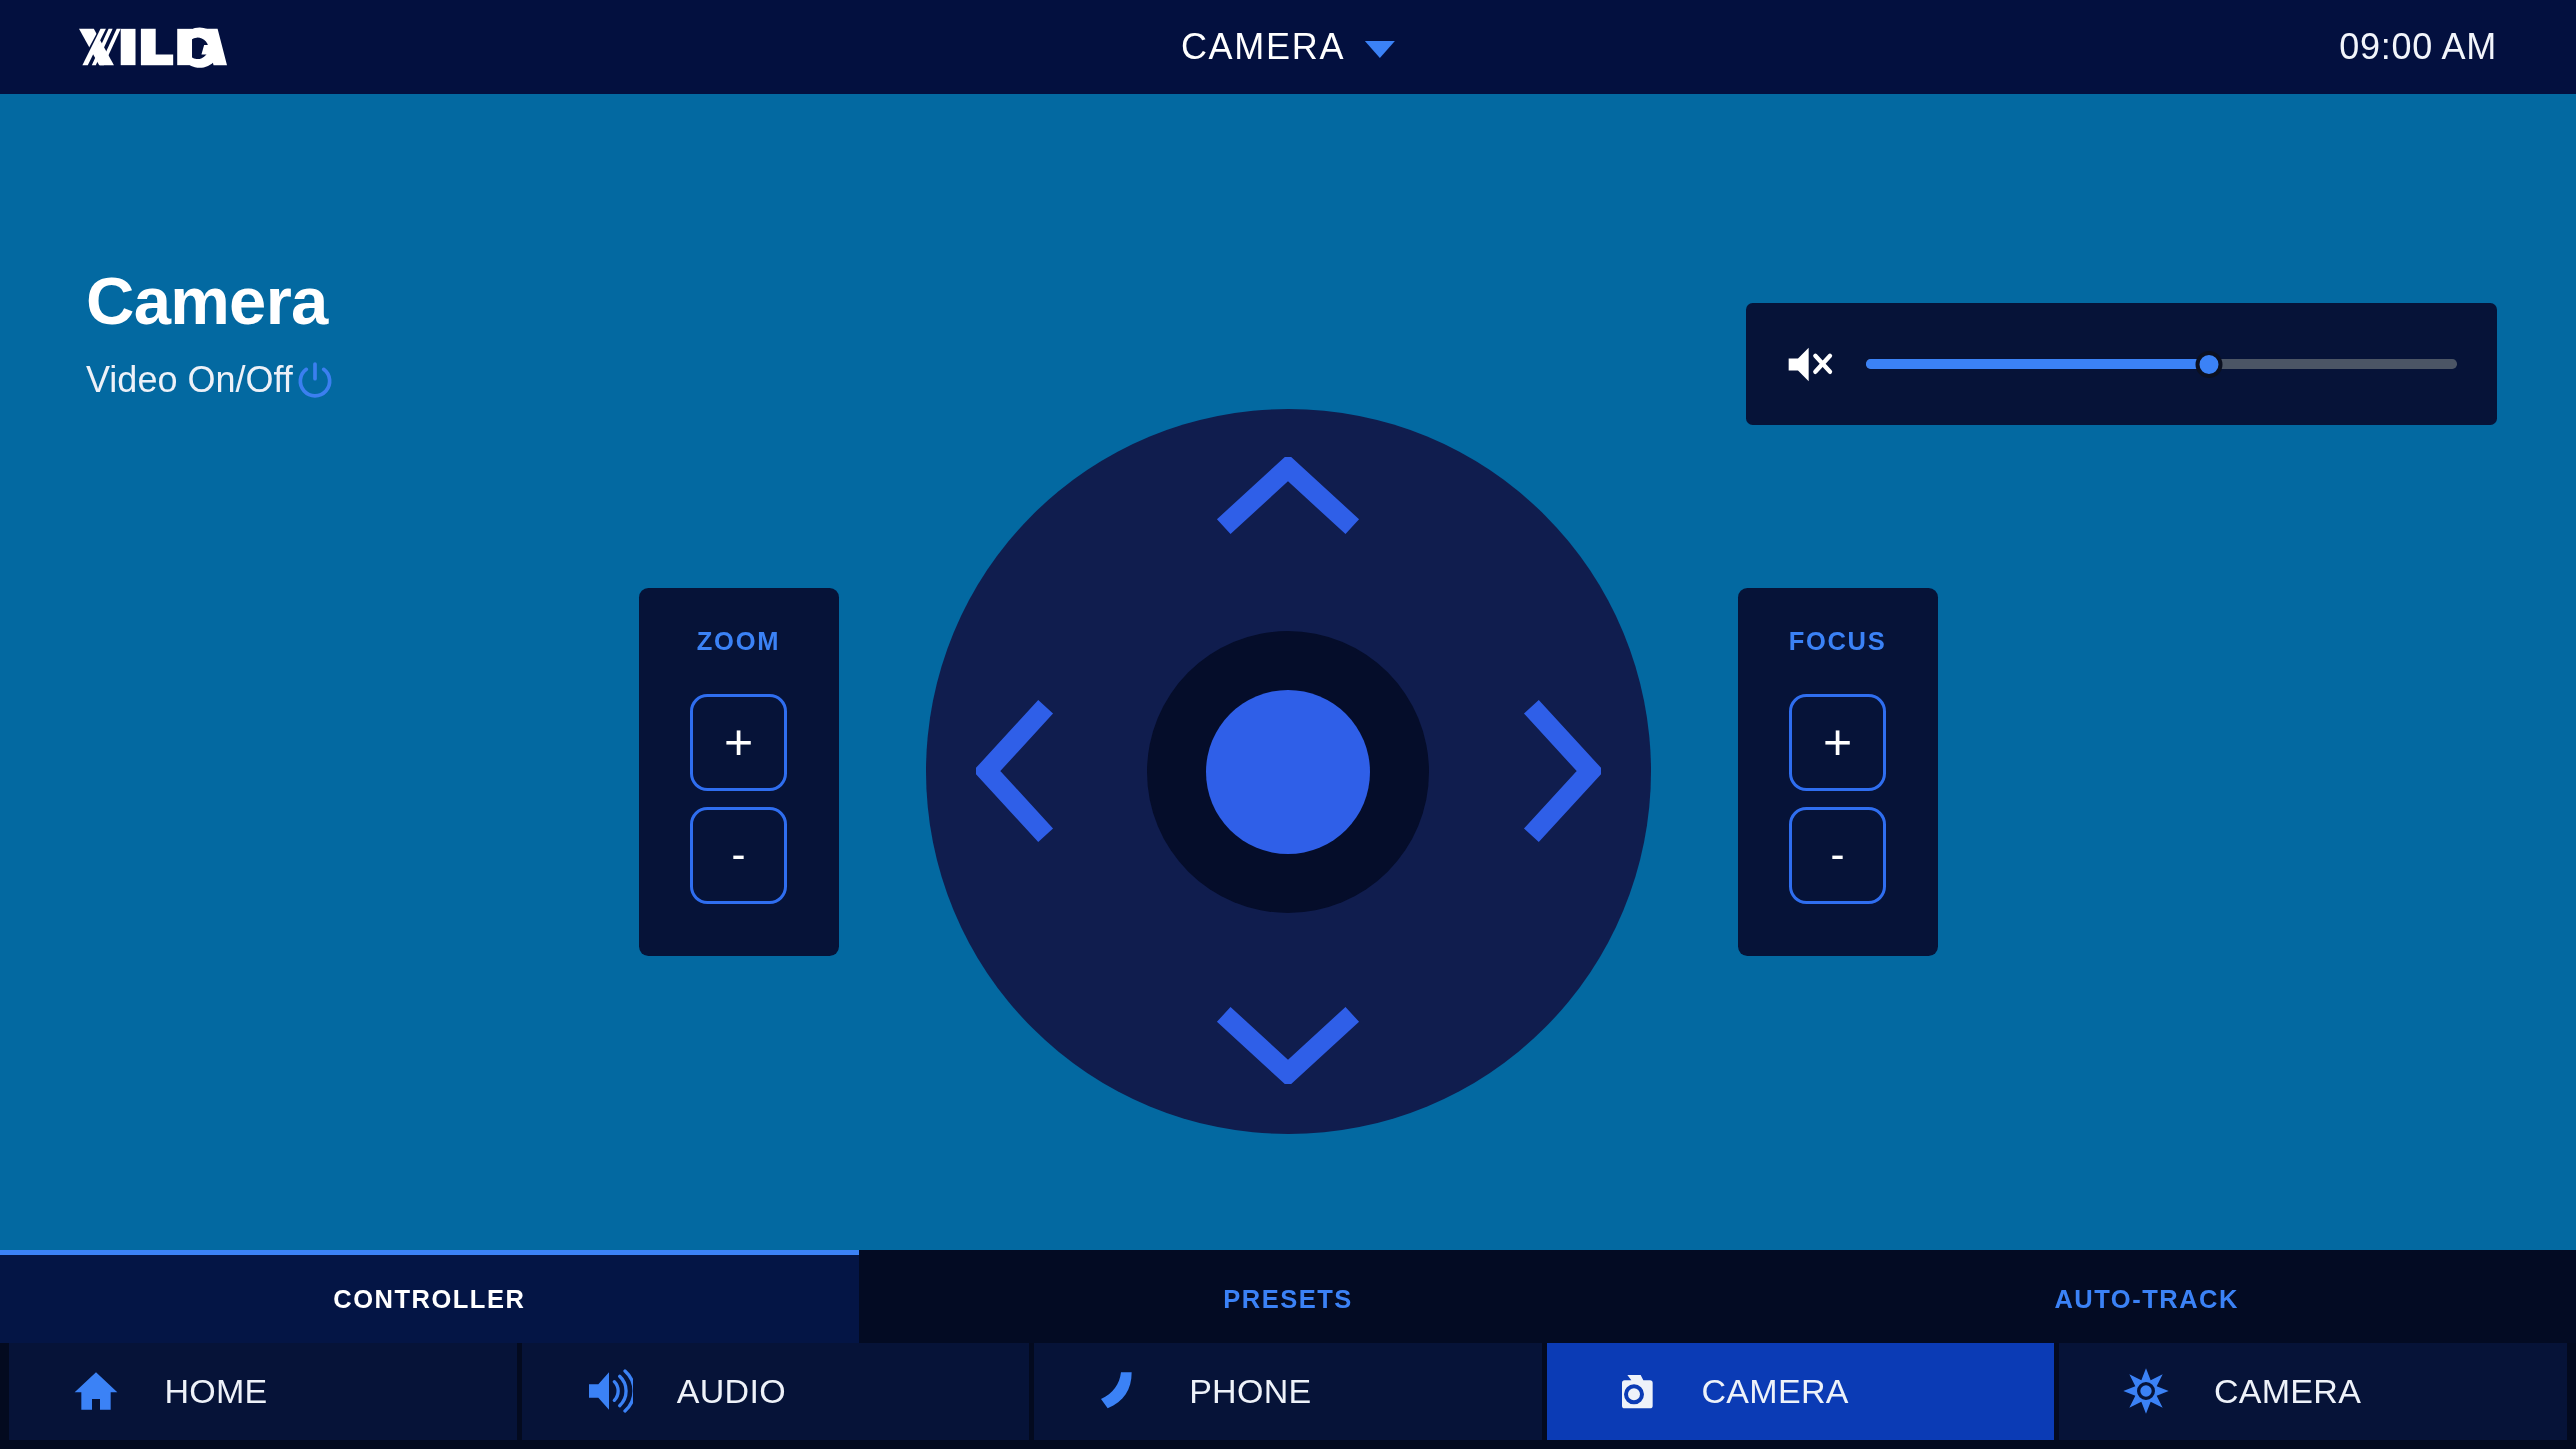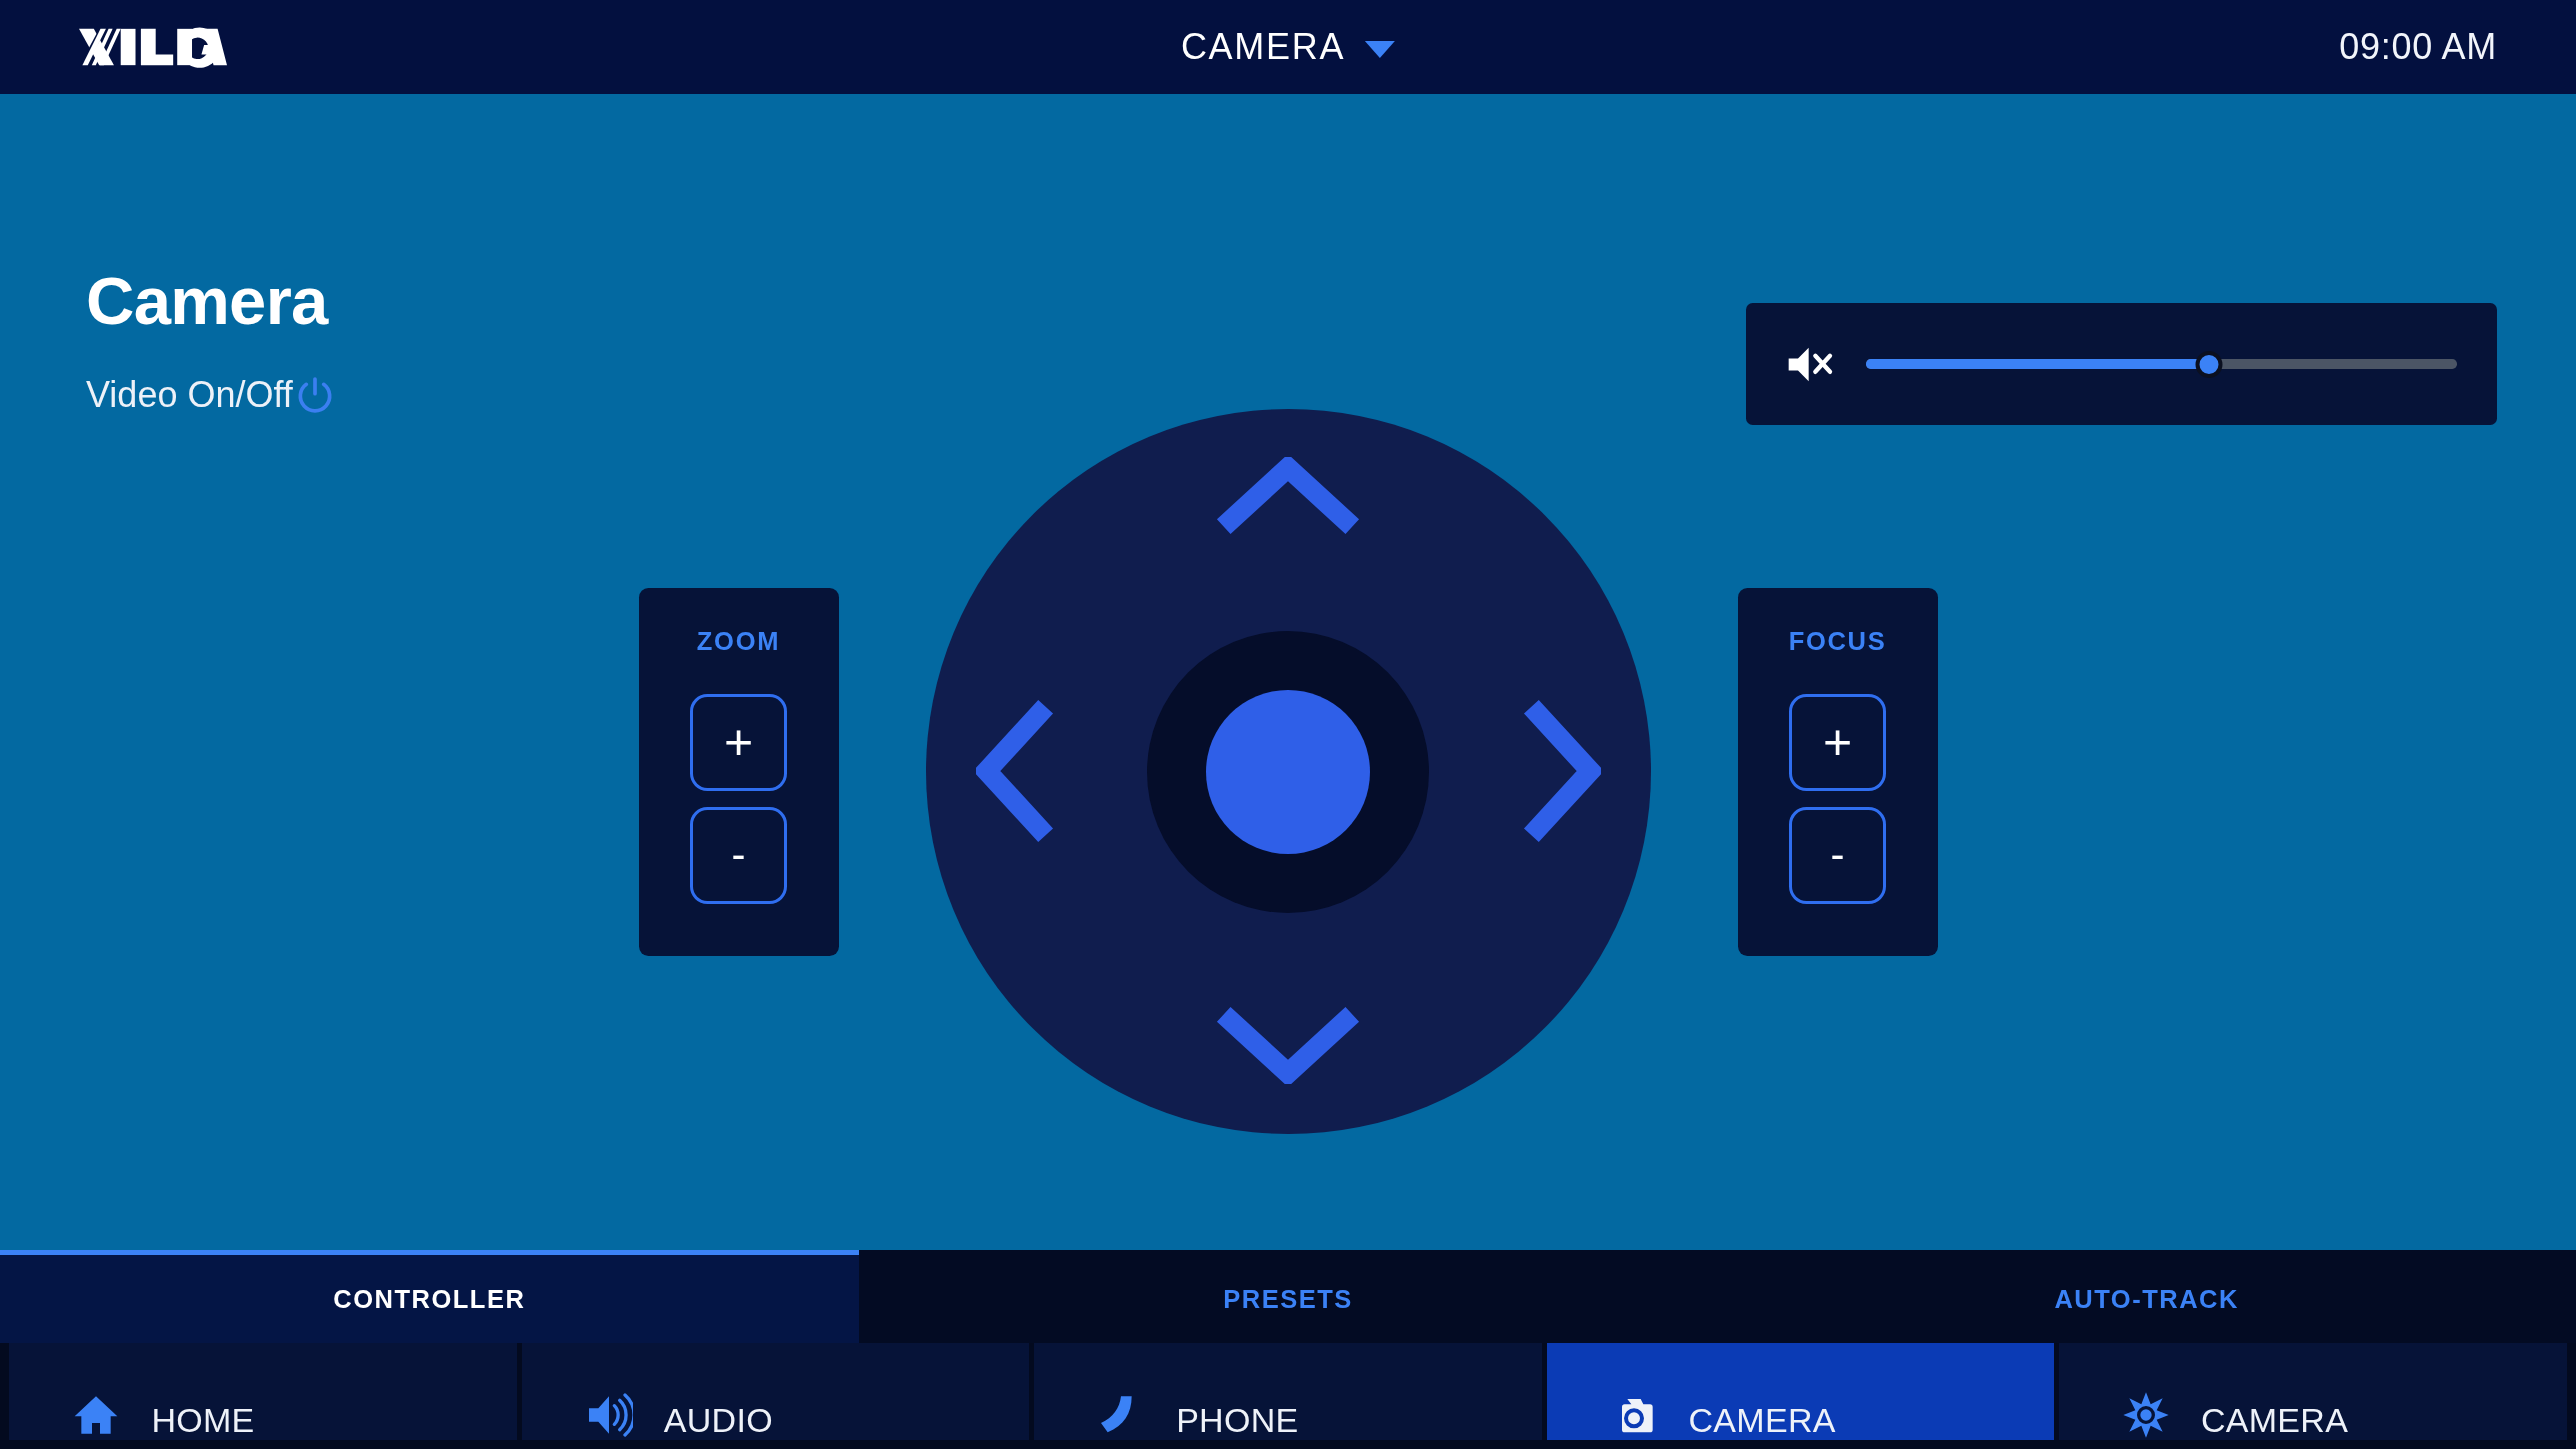--- a/index.html
+++ b/index.html
@@ -25,21 +25,21 @@
   }
   .header-title { color: #ffffff; font-size: 36px; letter-spacing: 1.7px; font-weight: 400; }
   .caret { width: 0; height: 0; border-left: 15.4px solid transparent; border-right: 15.4px solid transparent; border-top: 17.4px solid #3b82f6; margin-top: 4px; }
   .clock { position: absolute; right: 79px; top: 50%; transform: translateY(-50%); color: #f2f5fb; font-size: 36px; letter-spacing: 0.7px; }
 
   
   .main { position: relative; flex: 1 1 auto; }
 
   .page-heading { position: absolute; left: 86px; top: 173px; }
   .page-title { color: #ffffff; font-size: 67px; font-weight: 700; letter-spacing: -0.7px; line-height: 1; }
-  .video-row { display: flex; align-items: center; margin-top: 39px; }
+  .video-row { display: flex; align-items: center; margin-top: 24px; }
   .video-label { color: #edf1f8; font-size: 36px; font-weight: 400; }
   .power-btn { width: 44px; height: 44px; display: flex; align-items: center; justify-content: center; }
 
   
   .volume-panel {
     position: absolute; right: 79px; top: 209px;
     width: 751px; height: 122px;
     background: #061338; border-radius: 6.7px;
     display: flex; align-items: center; padding: 0 40px; gap: 32px;
   }
@@ -83,21 +83,21 @@
   .tabs { flex: 0 0 93px; height: 93px; display: flex; }
   .tab { flex: 1 1 0; display: flex; align-items: center; justify-content: center; background: #030b23; border-top: 5.4px solid transparent; }
   .tab-label { font-size: 25.5px; font-weight: 700; letter-spacing: 1.5px; color: #3b82f6; }
   .tab.is-active { background: #041545; border-top-color: #3b82f6; }
   .tab.is-active .tab-label { color: #ffffff; }
 
   
   .bottomnav { flex: 0 0 106px; height: 106px; display: flex; gap: 4.7px; padding: 0 9.4px 9.4px 9.4px; background: #030a1f; }
   .nav-item {
     flex: 1 1 0; background: #061338;
-    display: flex; align-items: flex-end; gap: 30px; padding-left: 62px;
+    display: flex; align-items: center; gap: 43px; padding-left: 62px;
   }
   .nav-item.is-active { background: #0b3bb5; }
   .nav-icon { width: 50px; height: 50px; display: flex; align-items: center; justify-content: center; flex: 0 0 auto; }
   .nav-label { color: #eef2f9; font-size: 34px; font-weight: 400; letter-spacing: 0.3px; }
 </style>
 </head>
 <body>
 
 <div class="app">
 

